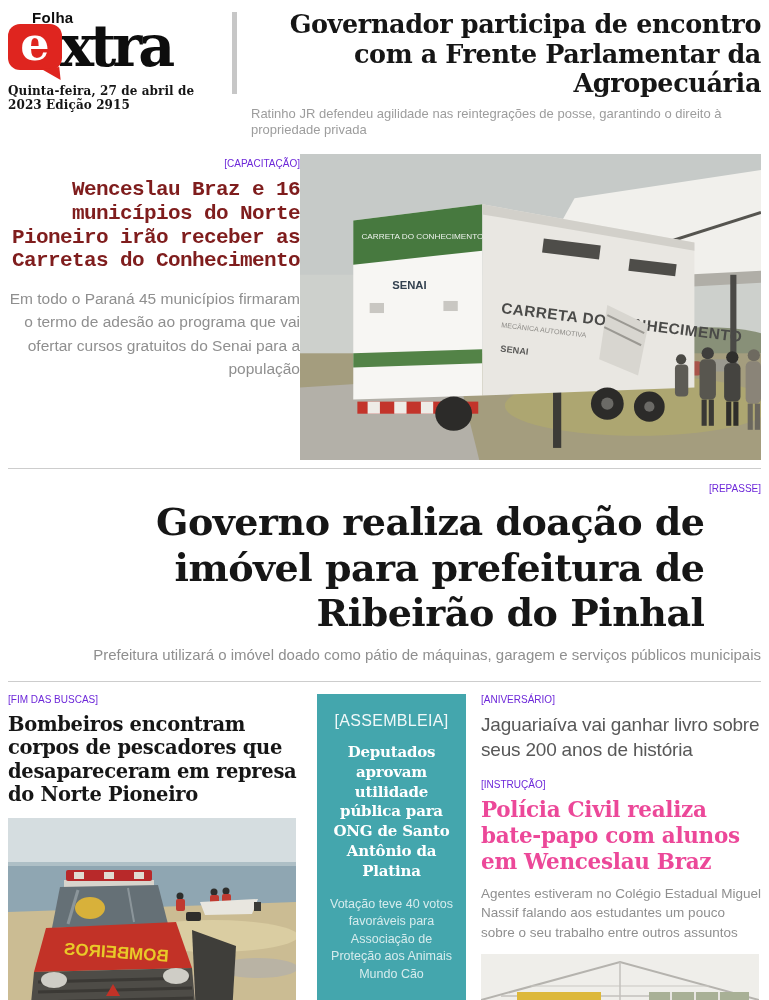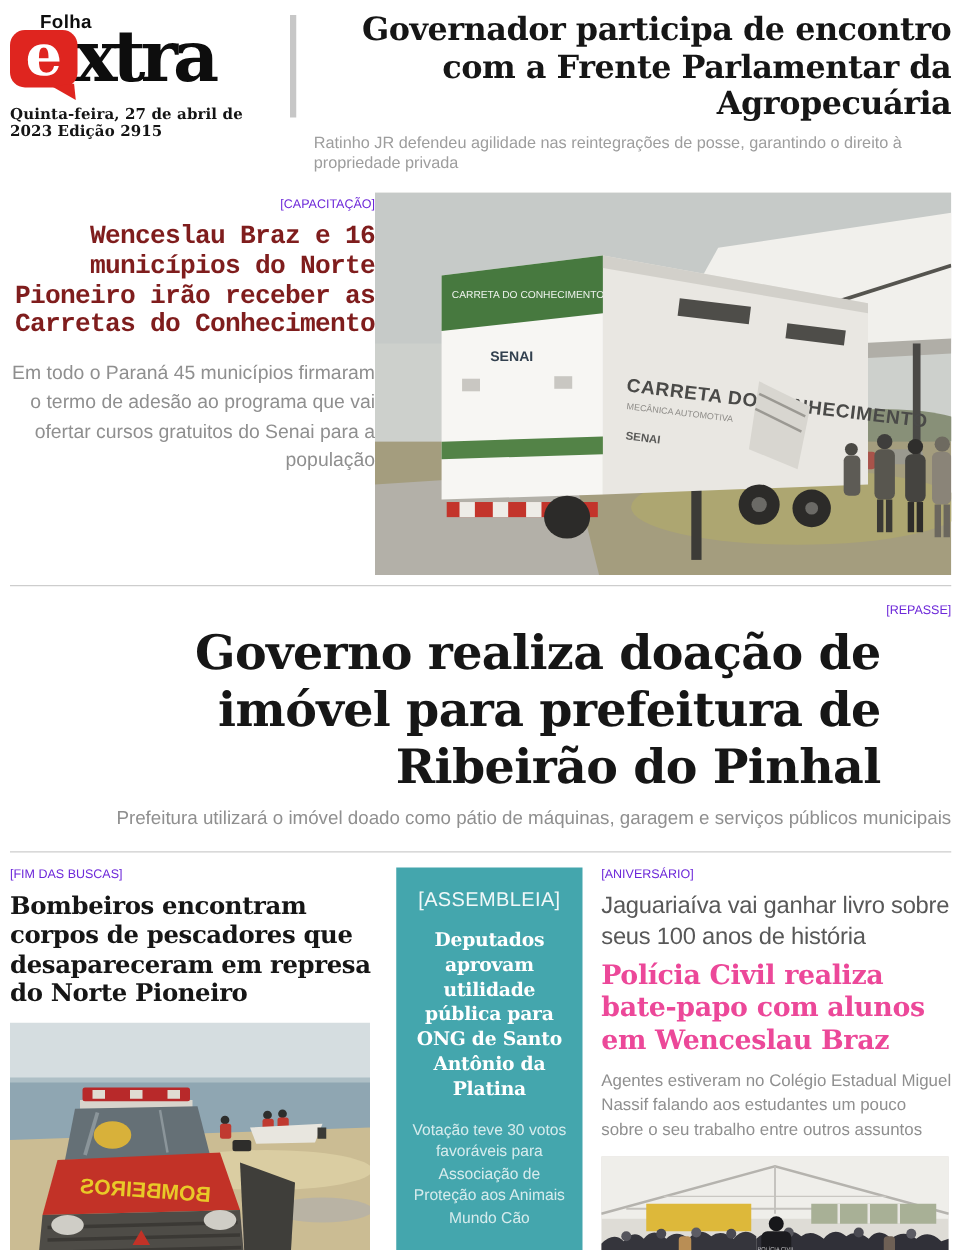--- a/index.html
+++ b/index.html
@@ -250,28 +250,29 @@
           <rect x="178" y="94" width="15" height="9" rx="2" fill="#2e2d2b"></rect>
         </svg>
       </div>
       <div class="tag transito-tag">[TRÂNSITO]</div>
 
     </div>
 
     <div class="teal-box" style="background:#44a6ad;">
       <div class="teal-tag">[ASSEMBLEIA]</div>
       <h4 class="teal-headline">Deputados aprovam utilidade pública para ONG de Santo Antônio da Platina</h4>
-      <div class="teal-sub">Votação teve 30 votos favoráveis para Associação de Proteção aos Animais Mundo Cão</div>
+      <div class="teal-sub">Votação teve 40 votos favoráveis para Associação de Proteção aos Animais Mundo Cão</div>
       <div class="teal-tag teal-tag2">[ECONOMIA]</div>
       <h4 class="teal-headline">Indústria paranaense vai na contramão do país e registra crescimento em fevereiro</h4>
     </div>
 
     <div class="col-right">
       <div class="tag">[ANIVERSÁRIO]</div>
-      <div class="aniv-headline">Jaguariaíva vai ganhar livro sobre seus 100 anos de história</div>
+      <div class="aniv-headline">Jaguariaíva vai ganhar livro sobre seus 200 anos de história</div>
+      <div class="tag instr-tag">[INSTRUÇÃO]</div>
       <h3 class="instr-headline">Polícia Civil realiza bate-papo com alunos em Wenceslau Braz</h3>
       <div class="instr-sub">Agentes estiveram no Colégio Estadual Miguel Nassif falando aos estudantes um pouco sobre o seu trabalho entre outros assuntos</div>
       <div class="right-photo">
         <svg class="photo-frame" viewBox="0 0 278 128" preserveAspectRatio="none">
           <rect width="278" height="128" fill="#dedcd6"></rect>
           <rect width="278" height="50" fill="#efeeea"></rect>
           <polyline points="0,46 139,8 278,46" fill="none" stroke="#b5b3ae" stroke-width="2"></polyline>
           <line x1="20" y1="42" x2="258" y2="42" stroke="#c3c1bc" stroke-width="1.5"></line>
           <line x1="50" y1="32" x2="228" y2="32" stroke="#c9c7c2" stroke-width="1"></line>
           <line x1="139" y1="8" x2="139" y2="46" stroke="#c3c1bc" stroke-width="1.5"></line>

